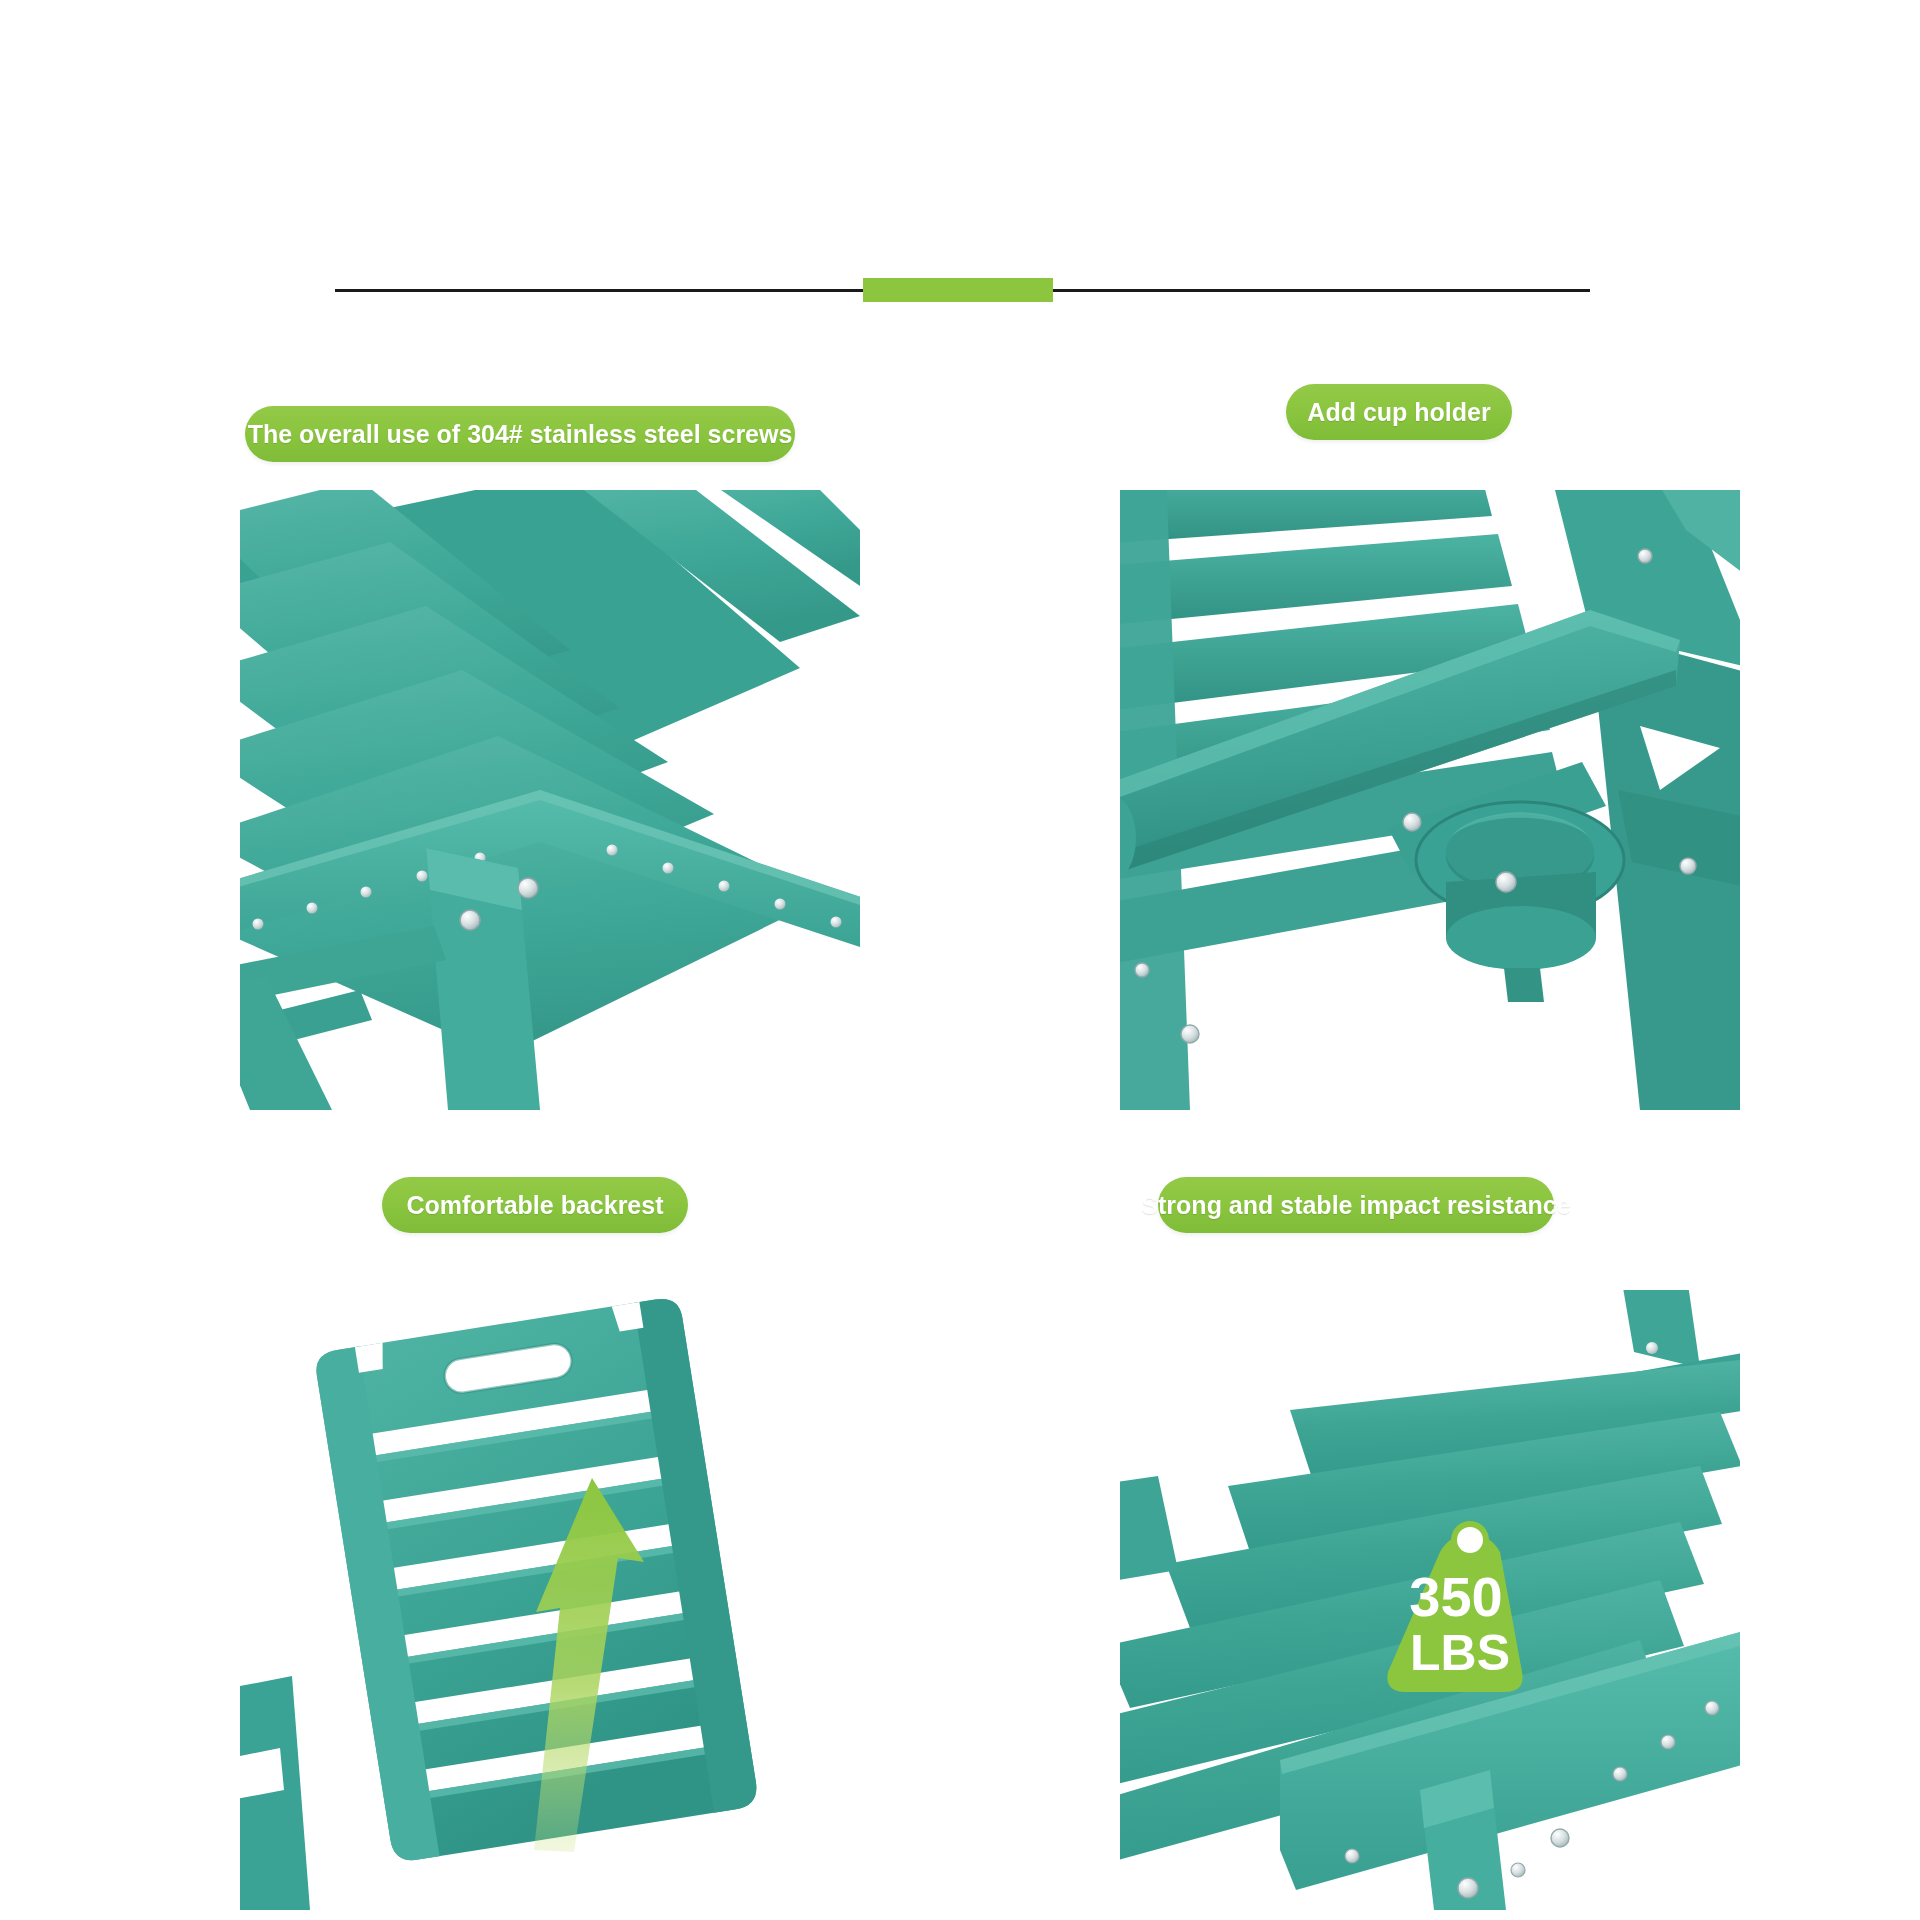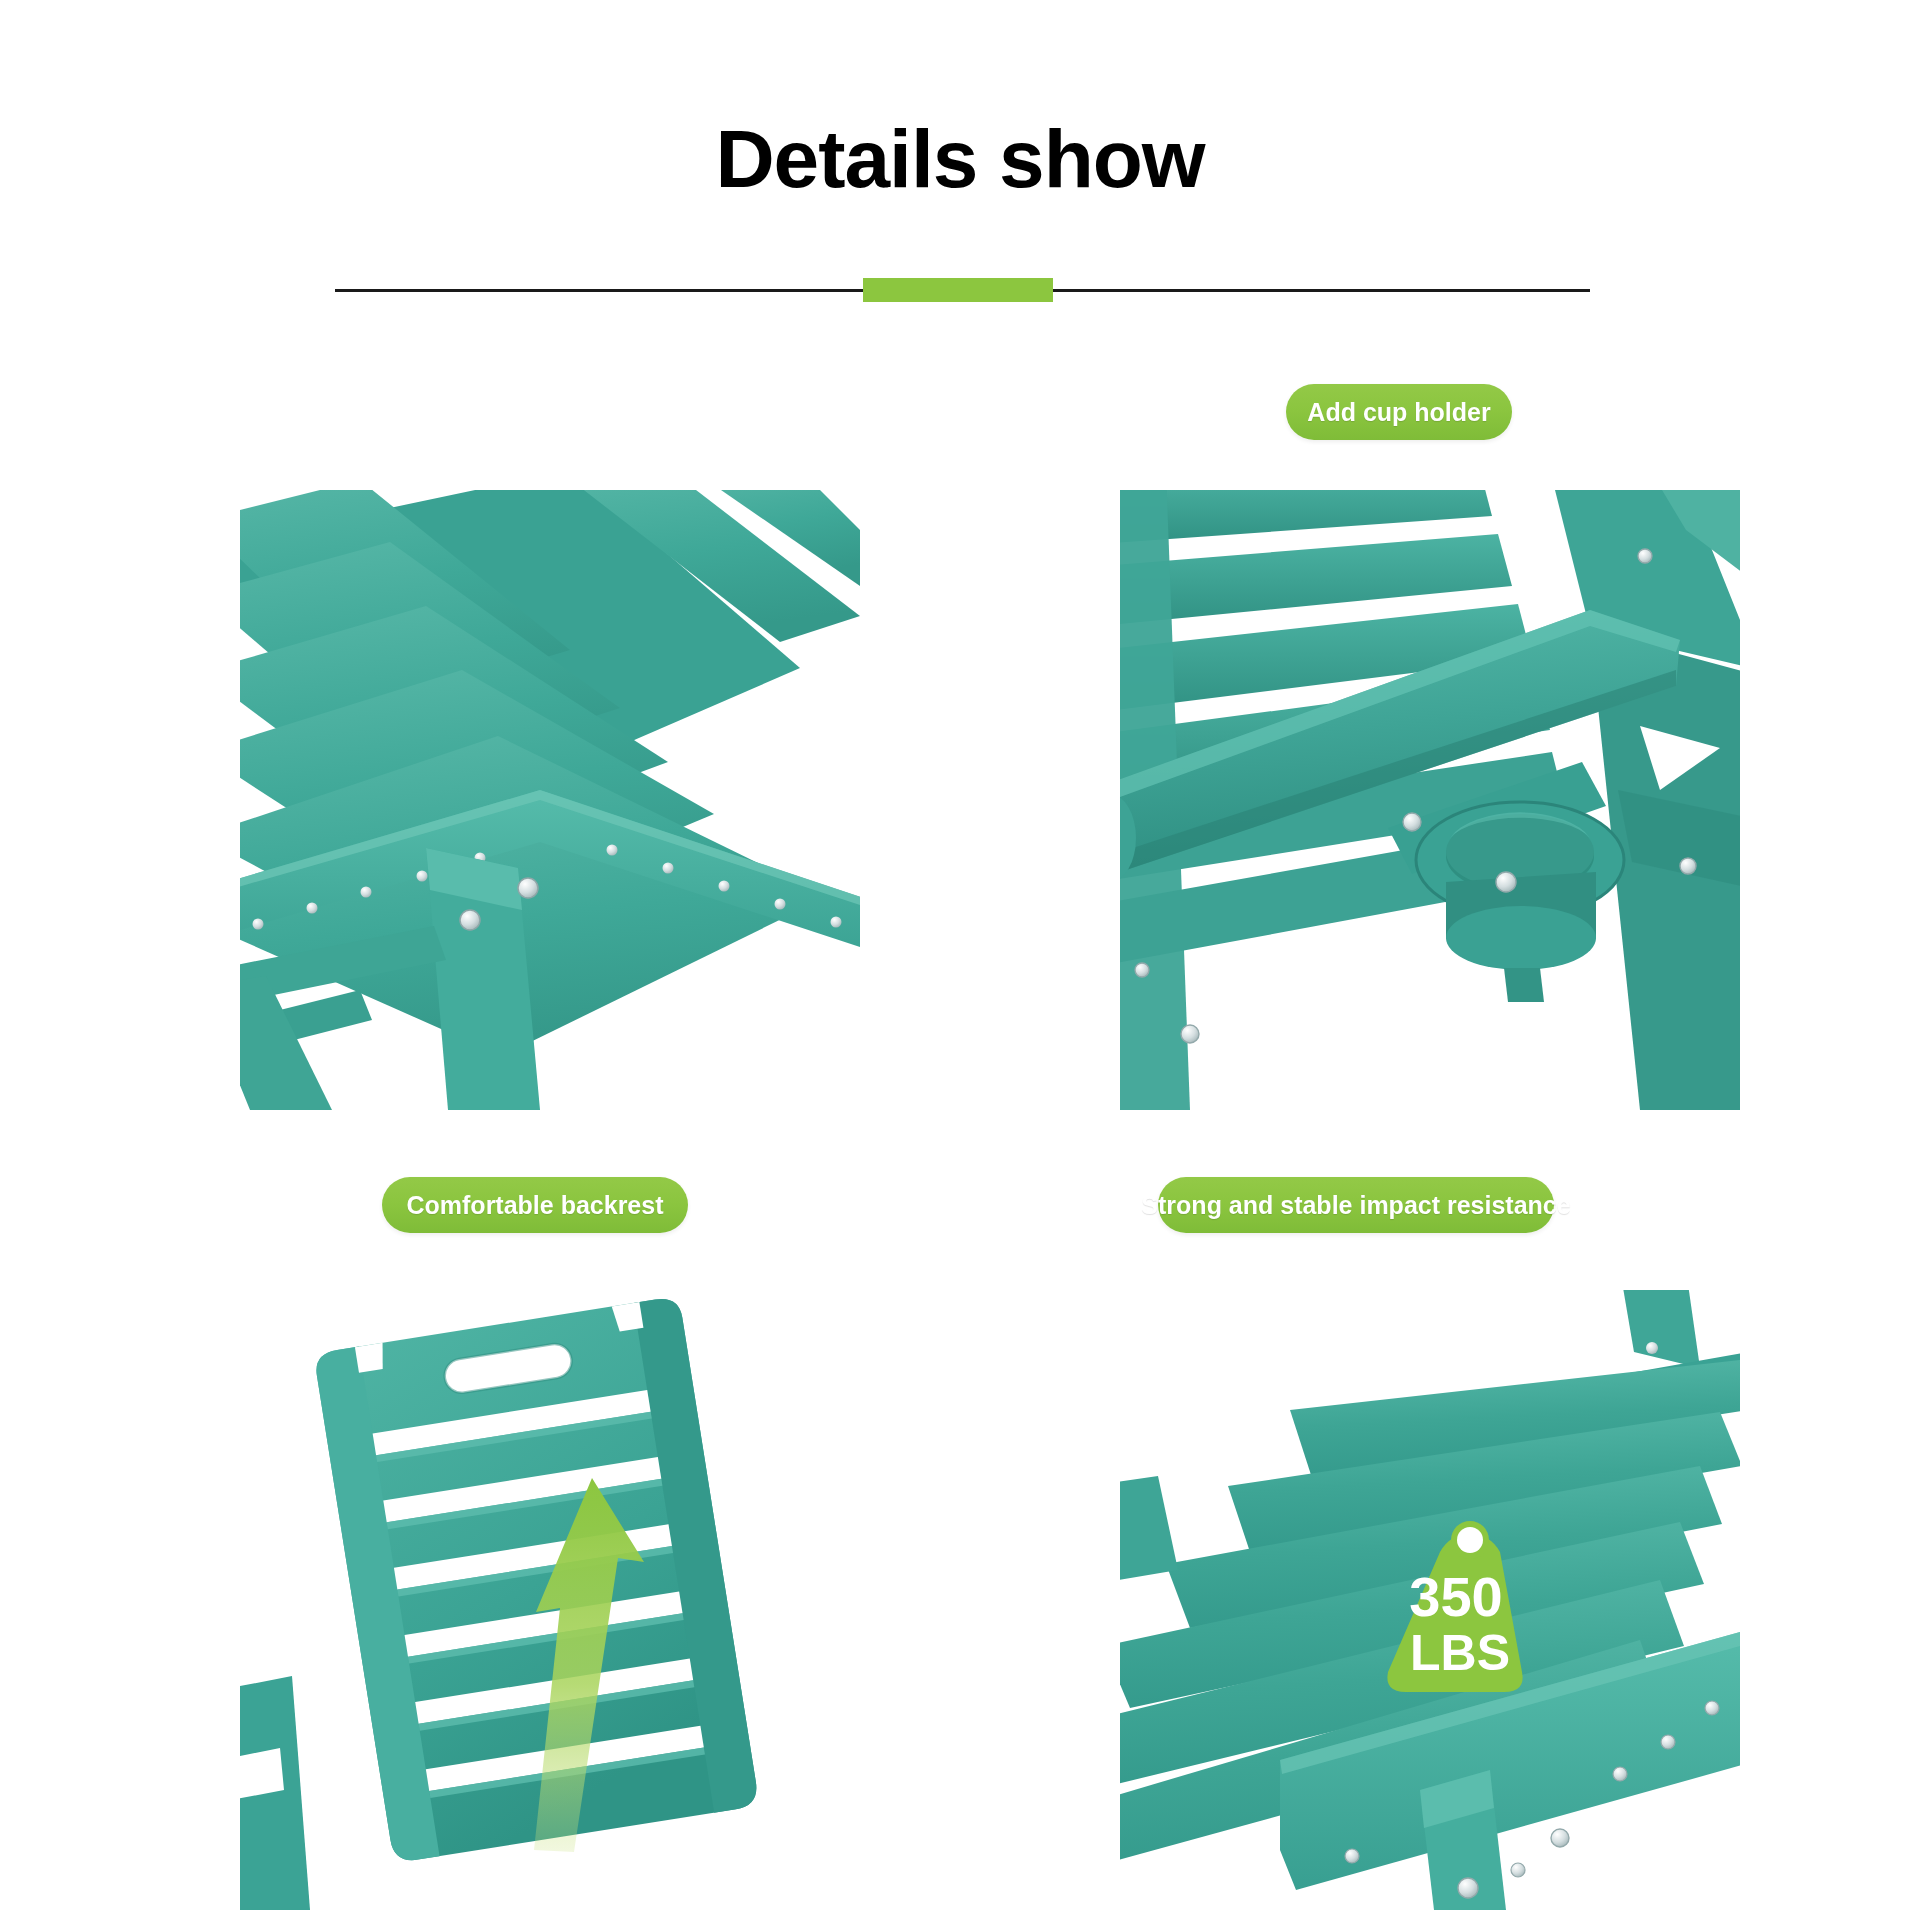--- a/index.html
+++ b/index.html
@@ -83,27 +83,27 @@
   #photo-2 { left: 1120px; top: 490px;  width: 620px; height: 620px; }
   #photo-3 { left: 240px;  top: 1290px; width: 620px; height: 620px; }
   #photo-4 { left: 1120px; top: 1290px; width: 620px; height: 620px; }
   .photo svg { display: block; width: 620px; height: 620px; }
 </style>
 </head>
 <body>
 
 <div id="page">
 
-  <div class="page-title">Details show</div>
 
   <div class="divider-wrap">
     <div class="divider-line"></div>
     <div class="divider-accent"></div>
   </div>
 
+  <div class="pill" id="pill-1">The overall use of 304# stainless steel screws</div>
 
   <div class="pill" id="pill-2">Add cup holder</div>
 
   <div class="pill" id="pill-4">Strong and stable impact resistance</div>
 
   <div class="pill" id="pill-3">Comfortable backrest</div>
 
   <div class="photo" id="photo-1">
     <svg viewBox="0 0 620 620" xmlns="http://www.w3.org/2000/svg">
       <defs>

